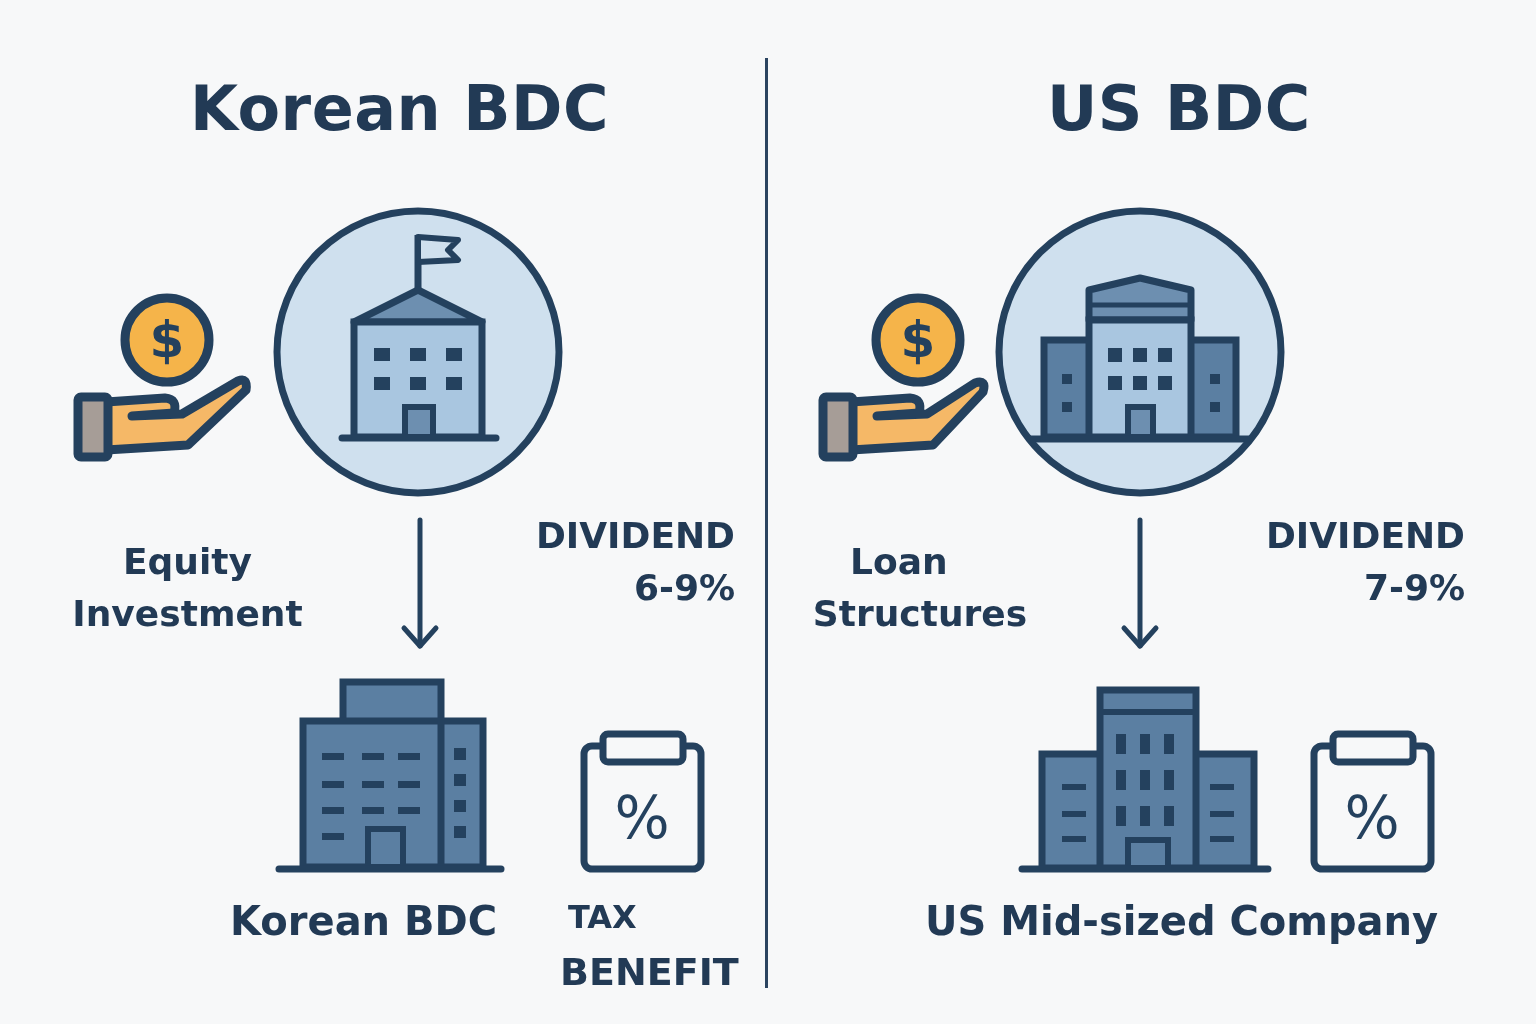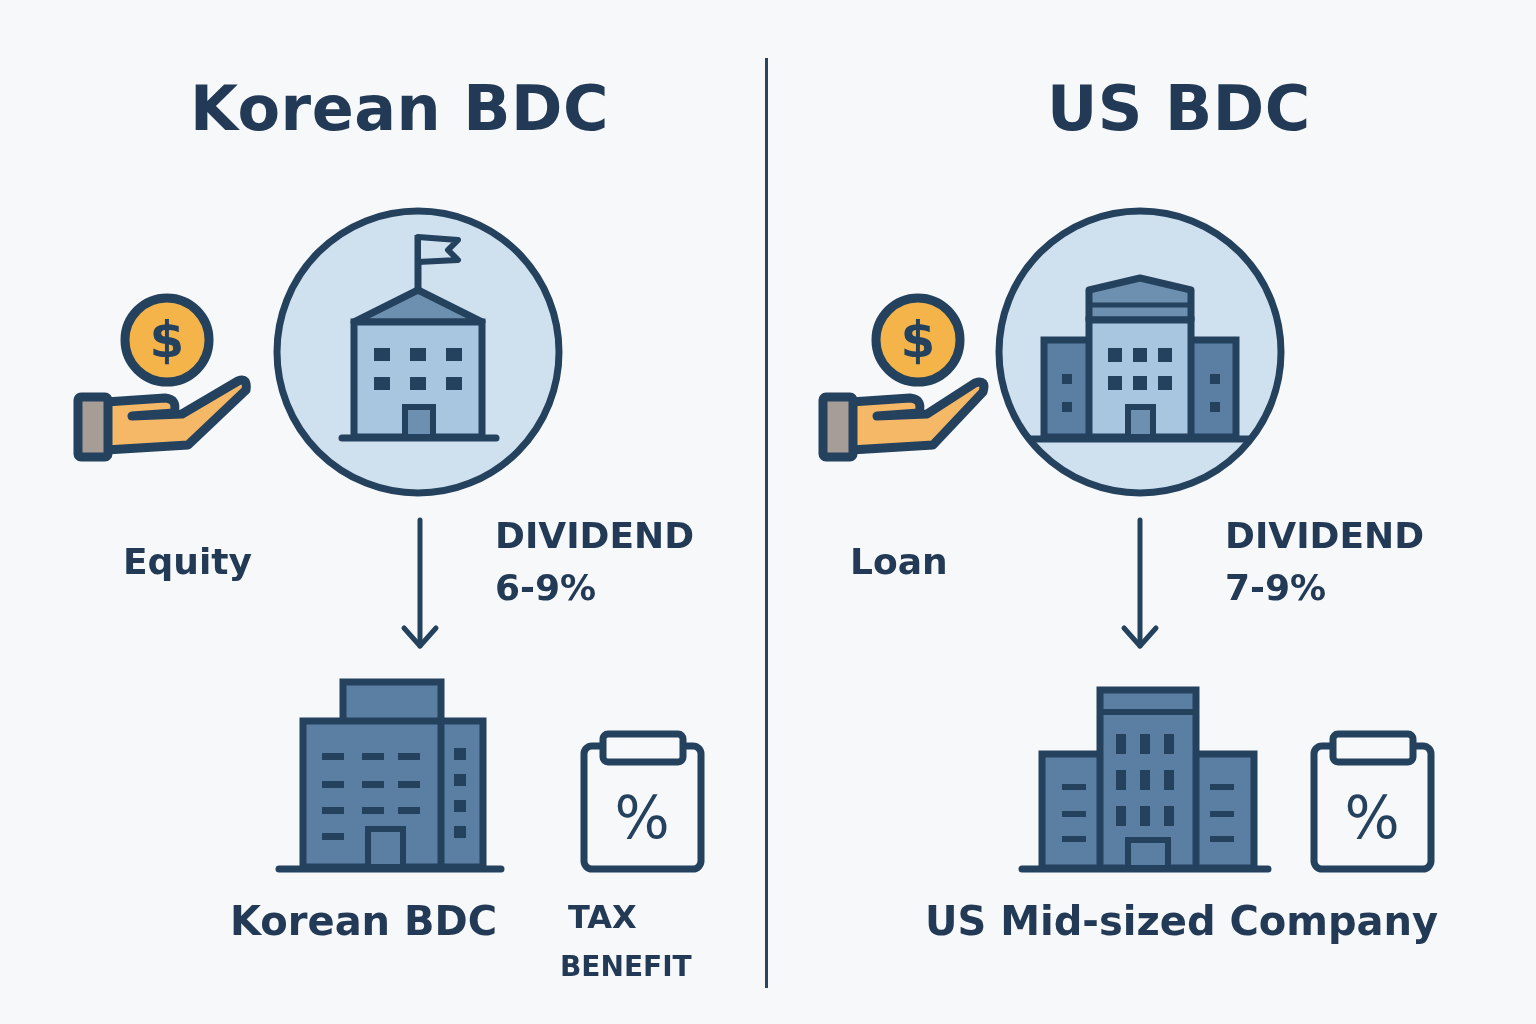--- a/index.html
+++ b/index.html
@@ -1,21 +1,21 @@
 <!DOCTYPE html>
 <html><head>
 <meta charset="utf-8">
 <style>
   html,body{margin:0;padding:0;}
   body{width:1536px;height:1024px;background:#f7f8f9;position:relative;overflow:hidden;
        font-family:"DejaVu Sans","Liberation Sans",sans-serif;color:#223a55;}
   .abs{position:absolute;text-align:right;}
   .title{font-size:62px;font-weight:bold;letter-spacing:0.5px;}
   .lbl{font-size:36px;font-weight:bold;line-height:52px;text-align:center;margin-top:36px;}
-  .lbl2{font-size:36px;font-weight:bold;text-align:left;line-height:52px;}
+  .lbl2{font-size:36px;font-weight:bold;text-align:right;line-height:52px;}
   .divider{position:absolute;left:765px;top:58px;width:3px;height:930px;background:#2b4460;}
   svg{position:absolute;overflow:visible;}
 </style>
 </head>
 <body>
 
 <div>
   <div class="abs title" style="left:190px;top:72px;">Korean BDC</div>
 
   <svg style="left:70px;top:295px;" width="185" height="175" viewBox="0 0 185 175">
@@ -38,20 +38,21 @@
       <rect x="104" y="167" width="16" height="13"></rect>
         <rect x="140" y="167" width="16" height="13"></rect>
         <rect x="176" y="167" width="16" height="13"></rect>
     </g>
     <rect x="135" y="197" width="28" height="30" fill="#6d8fb0" stroke="#24415e" stroke-width="6"></rect>
     <line x1="72" y1="228" x2="226" y2="228" stroke="#24415e" stroke-width="7" stroke-linecap="round"></line>
   </svg>
 
   <div class="abs lbl" style="left:60px;top:500px;width:255px;">
     <div>Equity</div>
+    <div>Investment</div>
   </div>
 
   <svg style="left:400px;top:518px;" width="40" height="135" viewBox="0 0 40 135">
     <line x1="20" y1="2" x2="20" y2="128" stroke="#24415e" stroke-width="5" stroke-linecap="round"></line>
     <polyline points="4,110 20,128 36,110" fill="none" stroke="#24415e" stroke-width="5" stroke-linecap="round" stroke-linejoin="round"></polyline>
   </svg>
 
   <div class="abs lbl2" style="left:495px;top:510px;width:240px;">
     <div>DIVIDEND</div>
     <div>6-9%</div>
@@ -82,21 +83,21 @@
   </svg>
 
   <svg style="left:578px;top:730px;" width="130" height="145" viewBox="0 0 130 145">
     <rect x="6" y="16" width="117" height="123" rx="8" fill="#f7f8f9" stroke="#24415e" stroke-width="7"></rect>
     <rect x="25" y="4" width="80" height="28" rx="5" fill="#f7f8f9" stroke="#24415e" stroke-width="7"></rect>
     <text x="64" y="108" text-anchor="middle" font-size="58" fill="#24415e" font-family="DejaVu Sans, sans-serif">%</text>
   </svg>
 
   <div class="abs" style="left:230px;top:898px;font-size:40px;font-weight:bold;">Korean BDC</div>
   <div class="abs" style="left:568px;top:898px;font-size:32px;font-weight:bold;">TAX</div>
-  <div class="abs" style="left:560px;top:950px;font-size:28px;font-weight:bold;">BENEFIT</div>
+  <div class="abs" style="left:560px;top:950px;font-size:38px;font-weight:bold;">BENEFIT</div>
 </div>
 
 <div class="divider"></div>
 
 <div>
   <div class="abs title" style="left:1047px;top:72px;">US BDC</div>
 
   <svg style="left:815px;top:295px;" width="185" height="175" viewBox="0 0 185 175">
     <circle cx="103" cy="45" r="42" fill="#f5b44a" stroke="#24415e" stroke-width="9"></circle>
     <text x="103" y="62" text-anchor="middle" font-size="50" font-weight="bold" fill="#24415e" font-family="DejaVu Sans, sans-serif">$</text>
@@ -129,20 +130,21 @@
         <rect x="218" y="164" width="10" height="10"></rect>
           <rect x="218" y="192" width="10" height="10"></rect>
       </g>
       <rect x="136" y="197" width="25" height="30" fill="#6d8fb0" stroke="#24415e" stroke-width="6"></rect>
       <line x1="30" y1="229" x2="266" y2="229" stroke="#24415e" stroke-width="7"></line>
     </g>
   </svg>
 
   <div class="abs lbl" style="left:795px;top:500px;width:250px;">
     <div style="text-align:left;padding-left:55px;">Loan</div>
+    <div>Structures</div>
   </div>
 
   <svg style="left:1120px;top:518px;" width="40" height="135" viewBox="0 0 40 135">
     <line x1="20" y1="2" x2="20" y2="128" stroke="#24415e" stroke-width="5" stroke-linecap="round"></line>
     <polyline points="4,110 20,128 36,110" fill="none" stroke="#24415e" stroke-width="5" stroke-linecap="round" stroke-linejoin="round"></polyline>
   </svg>
 
   <div class="abs lbl2" style="left:1225px;top:510px;width:240px;">
     <div>DIVIDEND</div>
     <div>7-9%</div>

